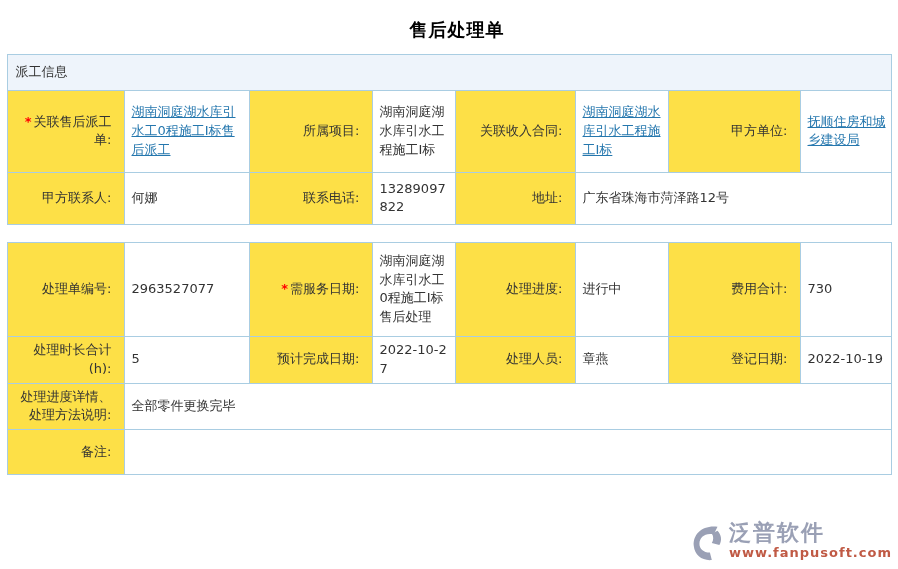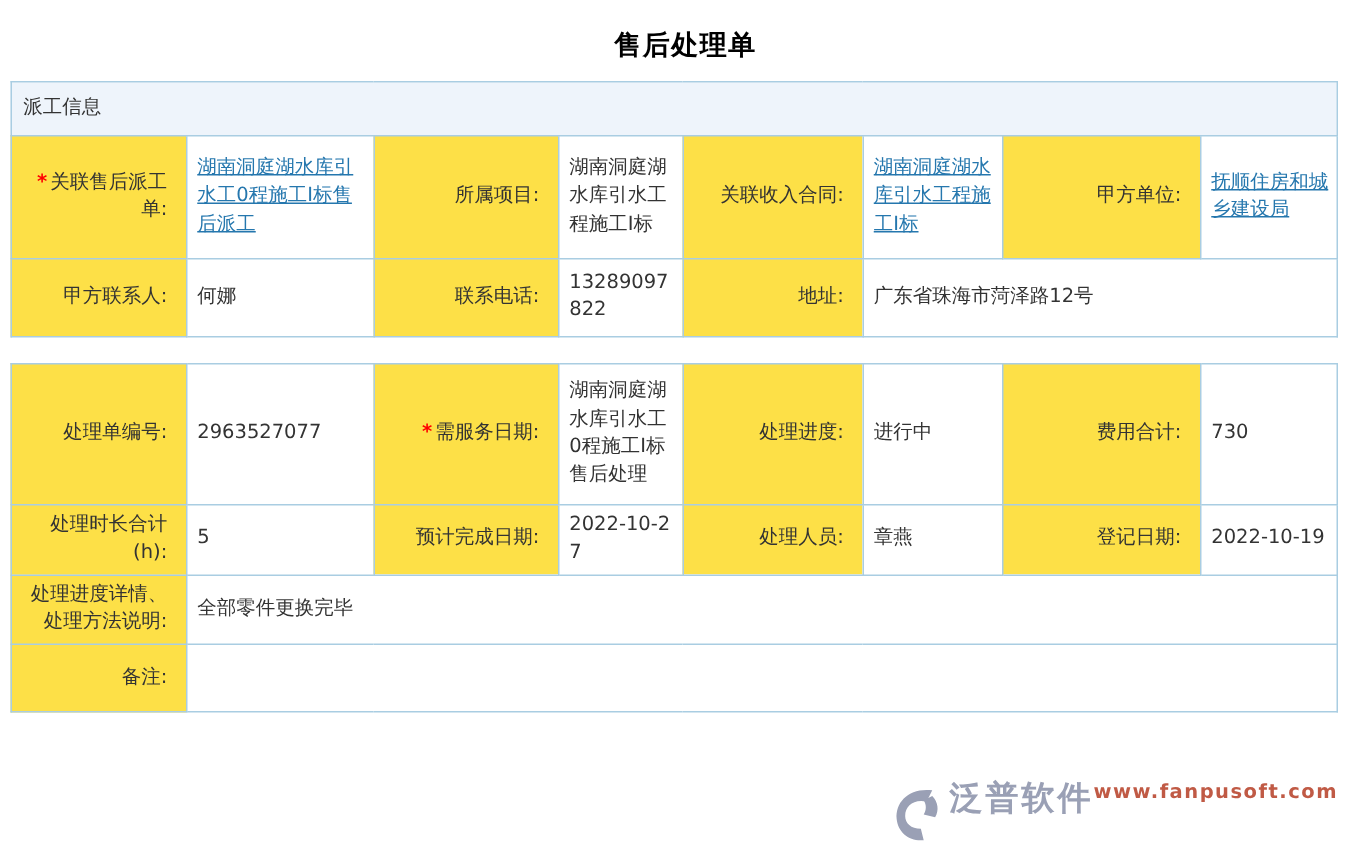--- a/index.html
+++ b/index.html
@@ -66,21 +66,21 @@
 
   .watermark {
     position: absolute;
     right: 6px;
     bottom: 4px;
     display: flex;
     align-items: flex-start;
     z-index: 5;
   }
   .wm-icon { width: 38px; height: 44px; margin-right: 2px; }
-  .wm-text { display: flex; flex-direction: row; align-items: flex-start; }
+  .wm-text { display: flex; flex-direction: column; align-items: flex-start; }
   .wm-brand {
     font-size: 22px;
     font-weight: bold;
     color: #9aa0b5;
     line-height: 1.1;
     letter-spacing: 2px;
   }
   .wm-url {
     font-size: 13px;
     font-weight: bold;

